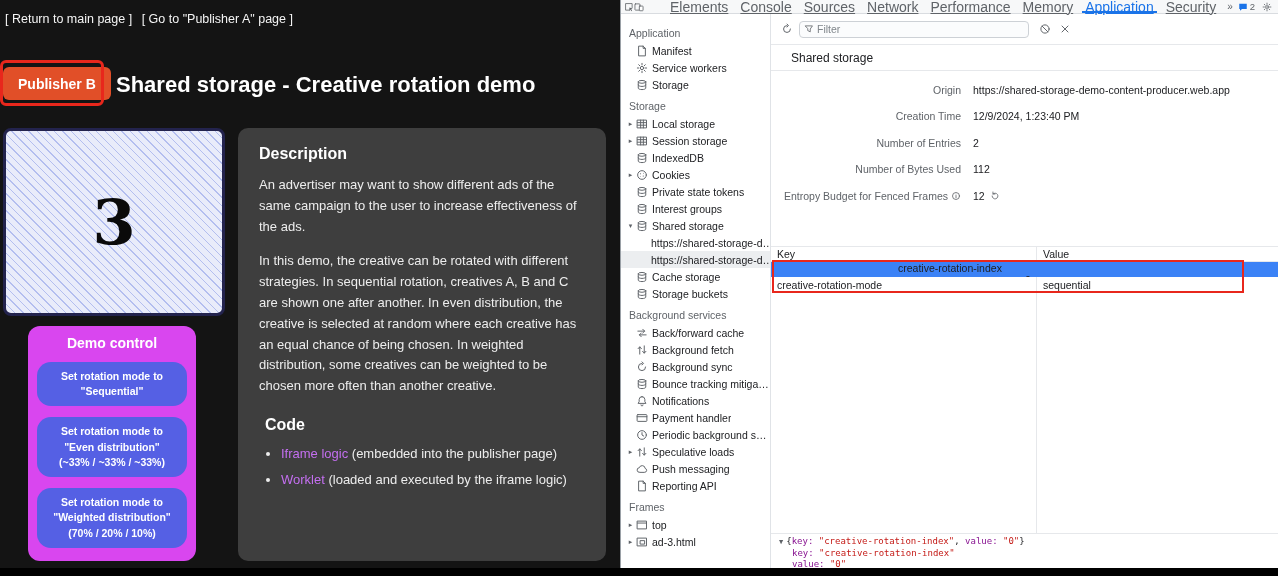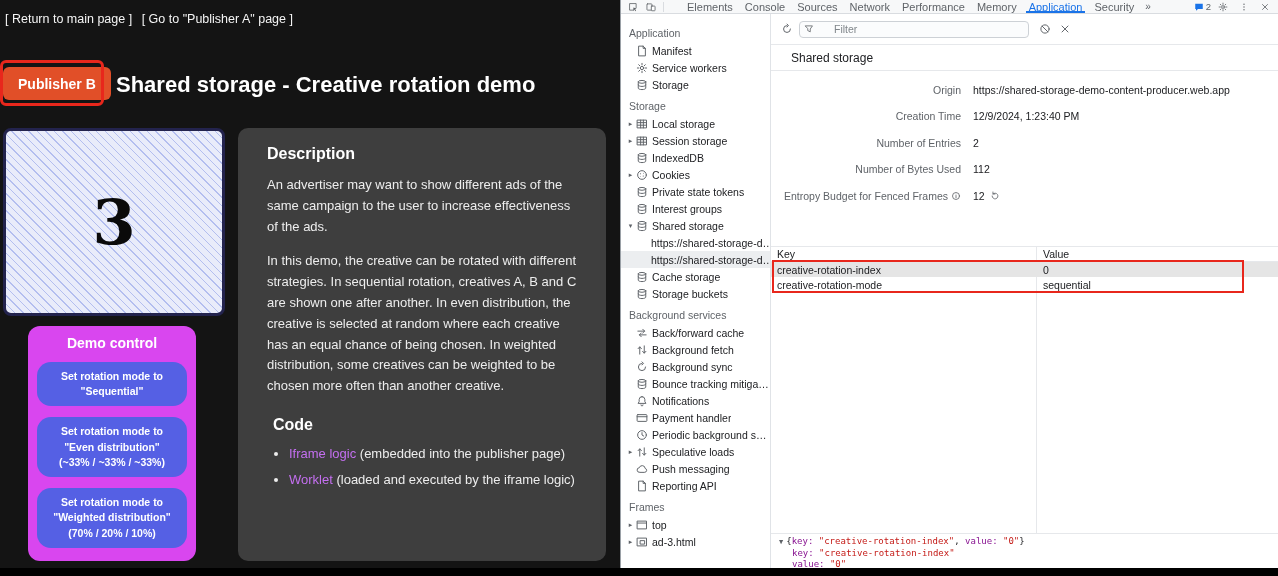--- a/index.html
+++ b/index.html
@@ -15,36 +15,36 @@
   .pub-btn { position:absolute; left:3px; top:67px; height:33px; padding:0 15px; background:#e14f28; border:none; border-radius:6px; color:#fff; font-weight:bold; font-size:14px; font-family:inherit; display:flex; align-items:center; }
   .ann-pub { position:absolute; left:0; top:60px; width:104px; height:46px; border:3px solid #e8271c; border-radius:6px; pointer-events:none; }
   .page-title { position:absolute; left:116px; top:72px; font-size:22px; font-weight:bold; color:#fff; white-space:nowrap; }
   .creative { position:absolute; left:3px; top:128px; width:222px; height:188px; border:3px solid #23234d; border-radius:8px;
     background: repeating-linear-gradient(45deg, rgba(114,134,226,.45) 0, rgba(114,134,226,.45) 1px, transparent 1px, transparent 6px), #e9ecfa;
     display:flex; align-items:center; justify-content:center; }
   .creative-num { font-family:"DejaVu Serif", serif; font-size:62px; font-weight:bold; color:#0a0a0a; }
   .demo-panel { position:absolute; left:28px; top:326px; width:168px; height:235px; background:#d946ef; border-radius:12px; text-align:center; padding-top:9px; }
   .demo-title { font-size:14px; font-weight:bold; color:#fff; }
   .demo-btn { display:block; width:150px; margin:11px auto 0; background:#5560e4; border:none; border-radius:14px; color:#fff; font-weight:bold; font-size:10.5px; font-family:inherit; padding:7px 4px; line-height:1.45; white-space:pre-line; }
-  .desc-panel { position:absolute; left:238px; top:128px; width:368px; height:433px; background:#3e3e3e; border-radius:10px; padding:17px 29px; color:#ededed; overflow:hidden; }
+  .desc-panel { position:absolute; left:238px; top:128px; width:368px; height:433px; background:#3e3e3e; border-radius:10px; padding:17px 21px; color:#ededed; overflow:hidden; }
   .desc-h { font-size:16px; font-weight:bold; color:#fff; margin-bottom:12px; }
   .desc-p { font-size:13px; line-height:1.6; margin-bottom:14px; }
   .code-h { font-size:16px; font-weight:bold; color:#fff; margin:19px 6px 10px; }
   .desc-ul { padding-left:22px; }
   .desc-ul li { font-size:13px; line-height:1.55; margin-bottom:6px; }
   .purple-link { color:#c46ff0; }
 
   
   .devtools { position:absolute; left:620px; top:0; width:658px; height:568px; background:#fff; border-left:1px solid #9aa0a6; color:#202124; }
   .dt-tabbar { position:absolute; top:0; left:0; right:0; height:14px; background:#f7f8f9; border-bottom:1px solid #d9dce0; display:flex; align-items:center; padding-left:3px; }
   .dt-tabicon { width:18px; height:13px; display:flex; align-items:center; justify-content:center; }
   .dt-tabicon svg { width:10px; height:10px; display:block; }
   .dt-sep { width:1px; height:10px; background:#d9dce0; margin:0 3px; }
   .dt-tabs { display:flex; height:100%; margin-left:14px; }
-  .dt-tab { padding:0 6px; font-size:11px; color:#5f6368; display:flex; align-items:center; height:100%; position:relative; white-space:nowrap; }
+  .dt-tab { padding:0 6px; font-size:14px; color:#5f6368; display:flex; align-items:center; height:100%; position:relative; white-space:nowrap;text-decoration:underline; }
   .dt-tab.active { color:#1a73e8; }
   .dt-tab.active::after { content:""; position:absolute; left:3px; right:3px; bottom:0; height:2px; background:#1a73e8; }
   .dt-overflow { font-size:10px; color:#5f6368; padding:0 5px; }
   .dt-right { margin-left:auto; display:flex; align-items:center; gap:3px; padding-right:4px; }
   .dt-badge { display:flex; align-items:center; font-size:9.5px; color:#5f6368; gap:2px; }
   .dt-badge-icon svg { width:10px; height:10px; display:block; }
   .dt-body { position:absolute; top:14px; left:0; right:0; bottom:0; }
 
   .dt-sidebar { position:absolute; left:0; top:0; width:150px; bottom:0; border-right:1px solid #e0e3e7; overflow:hidden; padding-top:6px; background:#fff; }
   .sb-header { font-size:10.5px; color:#5f6368; padding:7px 0 3px 8px; }
@@ -53,39 +53,39 @@
   .sb-row.indent { padding-left:30px; }
   .sb-arrow { width:9px; font-size:7px; color:#5f6368; flex:none; text-align:center; }
   .sb-icon { width:12px; height:12px; flex:none; margin:0 4px 0 1px; }
   .sb-icon svg { width:12px; height:12px; display:block; }
   .sb-label { font-size:10.5px; color:#202124; white-space:nowrap; overflow:hidden; }
 
   .dt-main { position:absolute; left:150px; top:0; right:0; bottom:0; }
   .dt-toolbar { position:absolute; top:0; left:0; right:0; height:31px; border-bottom:1px solid #e6e8eb; display:flex; align-items:center; padding-left:8px; }
   .tb-icon { width:16px; height:16px; display:flex; align-items:center; justify-content:center; margin-right:4px; }
   .tb-icon svg { width:12px; height:12px; display:block; }
-  .filter-box { display:flex; align-items:center; width:230px; height:17px; border:1px solid #cdd1d6; border-radius:4px; background:#fbfcfd; padding:0 4px; gap:20px; }
+  .filter-box { display:flex; align-items:center; width:230px; height:17px; border:1px solid #cdd1d6; border-radius:4px; background:#fbfcfd; padding:0 4px; gap:3px; }
   .fb-ic svg { width:10px; height:10px; display:block; }
   .filter-input { border:none; outline:none; background:transparent; font-size:10.5px; color:#202124; width:100%; font-family:inherit; }
   .filter-input::placeholder { color:#80868b; }
   .tb-gap { width:8px; }
   .dt-title { position:absolute; top:31px; left:0; right:0; height:26px; border-bottom:1px solid #e6e8eb; display:flex; align-items:center; padding-left:20px; font-size:12px; color:#202124; }
   .dt-meta { position:absolute; top:55px; left:0; right:0; }
   .meta-row { display:flex; align-items:flex-end; height:26.5px; font-size:10.5px; }
   .meta-label { width:190px; color:#5f6368; display:flex; justify-content:flex-end; align-items:center; gap:3px; text-align:right; flex:none; }
   .meta-value { margin-left:12px; color:#202124; display:flex; align-items:center; gap:5px; white-space:nowrap; }
   .mini-icon svg { width:10px; height:10px; display:block; }
 
   .dt-grid { position:absolute; top:232px; left:0; right:0; bottom:35px; border-top:1px solid #e6e8eb; }
   .grid-colline { position:absolute; left:265px; top:0; bottom:0; width:1px; background:#e6e8eb; }
   .grid-header { display:flex; height:15px; border-bottom:1px solid #e6e8eb; font-size:10.5px; color:#202124; align-items:center; position:relative; z-index:1; }
   .gh-key { width:265px; padding-left:6px; }
   .gh-val { flex:1; padding-left:7px; }
   .grid-row { display:flex; height:15px; align-items:center; font-size:10.5px; position:relative; z-index:1; }
-  .grid-row.striped { background:#e5e5e5; }
+  .grid-row.striped { background:#3b82f6;flex-direction:column; }
   .gr-key { width:265px; padding-left:6px; overflow:hidden; white-space:nowrap; }
   .gr-val { flex:1; padding-left:7px; overflow:hidden; white-space:nowrap; }
   .ann-grid { position:absolute; left:1px; top:13px; width:472px; height:33px; border:2px solid #e8271c; pointer-events:none; z-index:2; }
 
   .dt-preview { position:absolute; left:0; right:0; bottom:0; height:35px; border-top:1px solid #e6e8eb; font-family:"DejaVu Sans Mono", monospace; font-size:9px; line-height:11px; padding:2px 0 0 8px; color:#202124; background:#fff; }
   .pv-line { white-space:nowrap; }
   .pv-entries { padding-left:13px; }
   .pv-caret { color:#5f6368; font-size:7px; margin-right:3px; }
   .tok-name { color:#881391; }
   .tok-string { color:#c41a16; }

